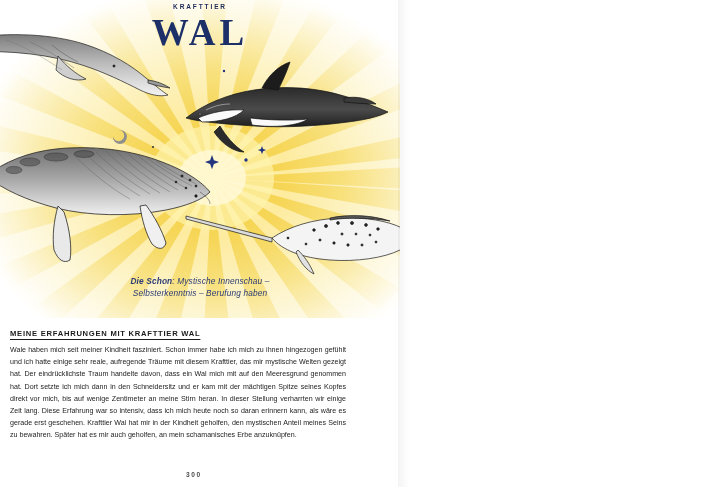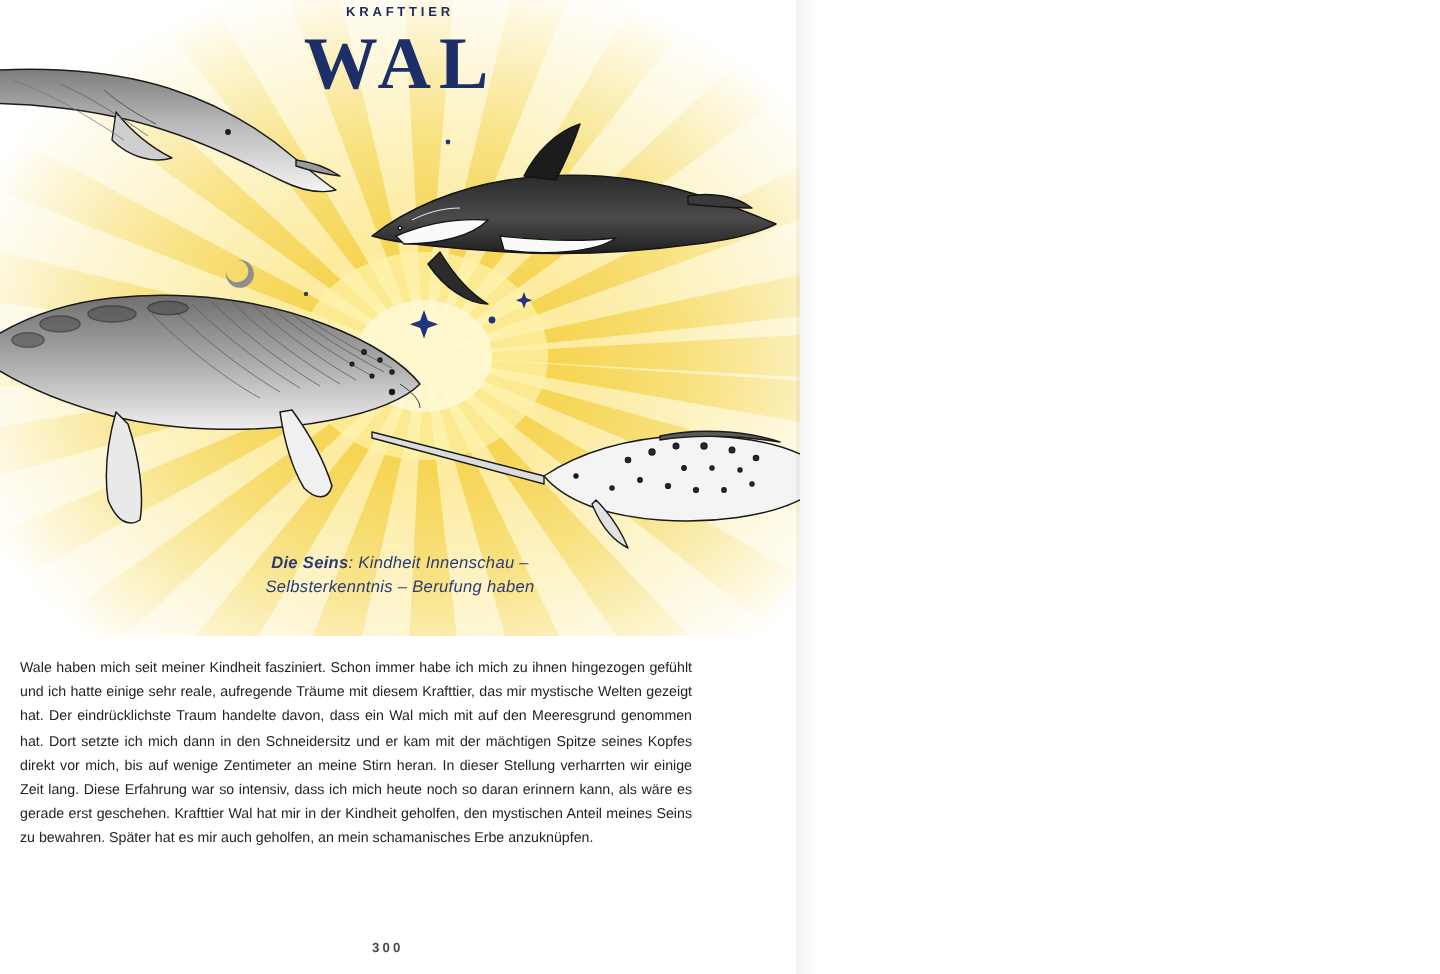--- a/index.html
+++ b/index.html
@@ -266,27 +266,30 @@
           <circle cx="224" cy="71" r="1.2"></circle>
           <circle cx="155" cy="287" r="0"></circle>
         </g>
         <g fill="none" stroke="#4a4a4a" stroke-width="1.1">
           <path d="M113 136 a7 7 0 1 0 6 -6 a5.6 5.6 0 1 1 -6 6 Z" fill="#8e8e8e" stroke="none"></path>
         </g>
         <circle cx="153" cy="147" r="1.1" fill="#3b3b3b"></circle>
       </svg>
 
       <div class="essence">
-        <span><b>Die Seins</b><span>: Kindheit Innenschau –</span></span><br>
+        <span><b>Die Schon</b><span>: Mystische Innenschau –</span></span><br>
         <span>Selbsterkenntnis – Berufung haben</span>
       </div>
     </div>
 
     <div class="col col-left">
       <div class="sec-block">
+        <h2 class="sec">
+          <span class="ln">MEINE ERFAHRUNGEN MIT KRAFTTIER WAL</span>
+        </h2>
         <p class="body">Wale haben mich seit meiner Kindheit fasziniert. Schon immer habe ich mich zu ihnen hingezogen gefühlt und ich hatte einige sehr reale, aufregende Träume mit diesem Krafttier, das mir mystische Welten gezeigt hat. Der eindrücklichste Traum handelte davon, dass ein Wal mich mit auf den Meeresgrund genommen hat. Dort setzte ich mich dann in den Schneidersitz und er kam mit der mächtigen Spitze seines Kopfes direkt vor mich, bis auf wenige Zentimeter an meine Stirn heran. In dieser Stellung verharrten wir einige Zeit lang. Diese Erfahrung war so intensiv, dass ich mich heute noch so daran erinnern kann, als wäre es gerade erst geschehen. Krafttier Wal hat mir in der Kindheit geholfen, den mystischen Anteil meines Seins zu bewahren. Später hat es mir auch geholfen, an mein schamanisches Erbe anzuknüpfen.</p>
       </div>
     </div>
 
     <div class="folio folio-left">300</div>
   </div>
 
   <div class="page page-right">
 
     

